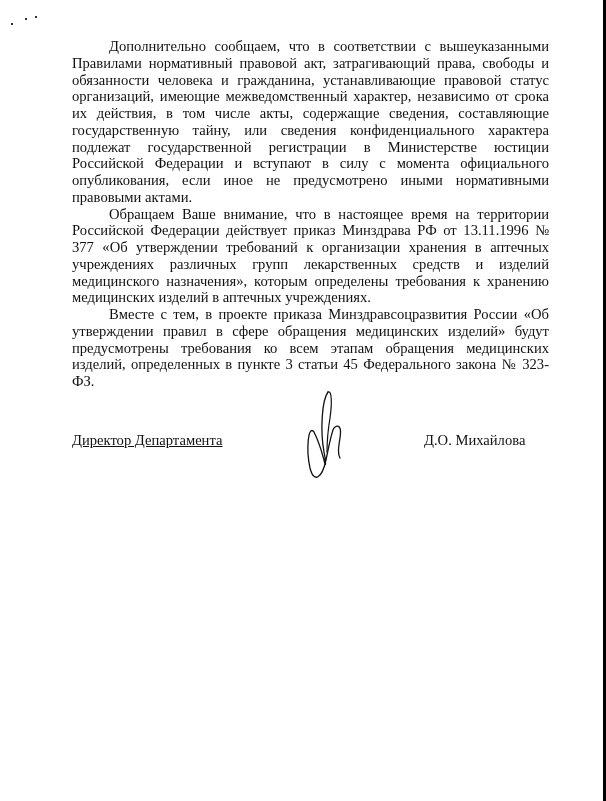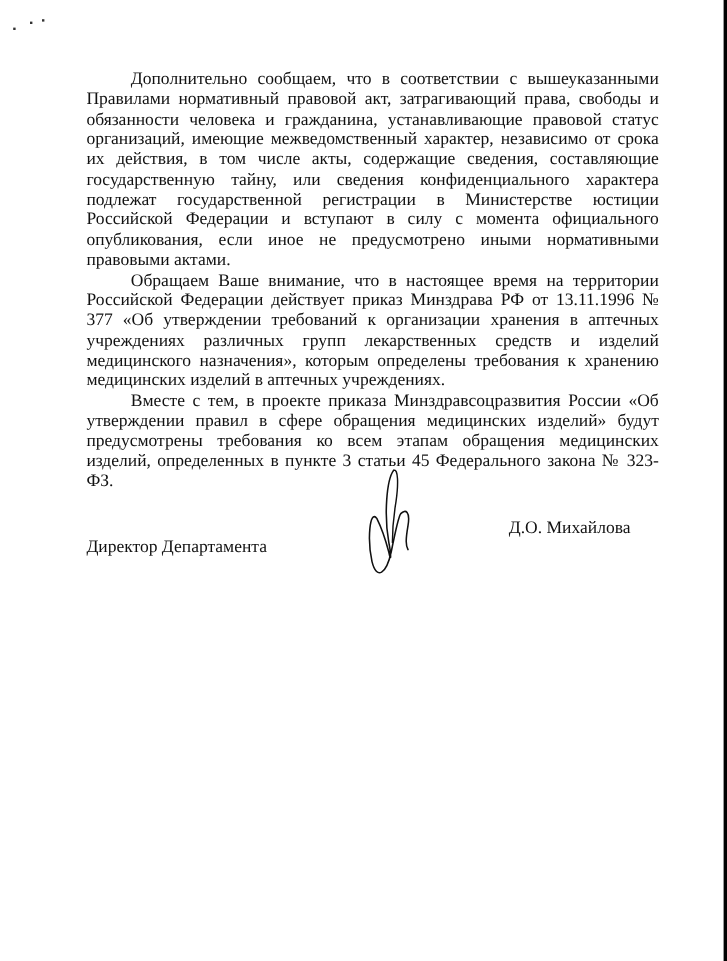--- a/index.html
+++ b/index.html
@@ -30,39 +30,39 @@
       background: #333333;
     }
     .body-text {
       position: absolute;
       left: 72px;
       top: 38px;
       width: 477px;
       font-size: 14.6px;
       line-height: 16.75px;
       text-align: justify;
-      margin-top: 20px;
     }
     .body-text p {
       margin: 0;
       text-indent: 37px;
     }
     .sig-row {
       position: absolute;
       top: 432px;
       left: 72px;
       width: 490px;
       font-size: 14.6px;
       line-height: 16px;
     }
     .sig-title {
       position: absolute;
       left: 0;
-      top: 16px;
+      top: 0;
       white-space: nowrap;
+      text-decoration: underline;
     }
     .sig-name {
       position: absolute;
       left: 352px;
       top: 0;
       white-space: nowrap;
       text-align: center;
     }
     .signature {
       position: absolute;

